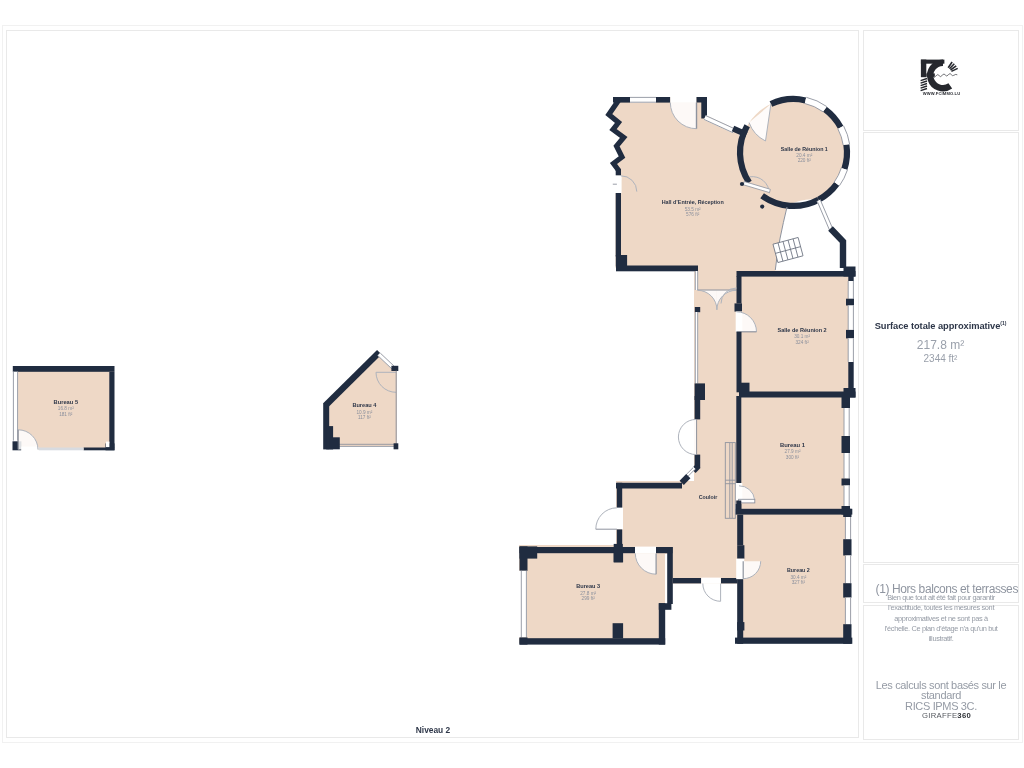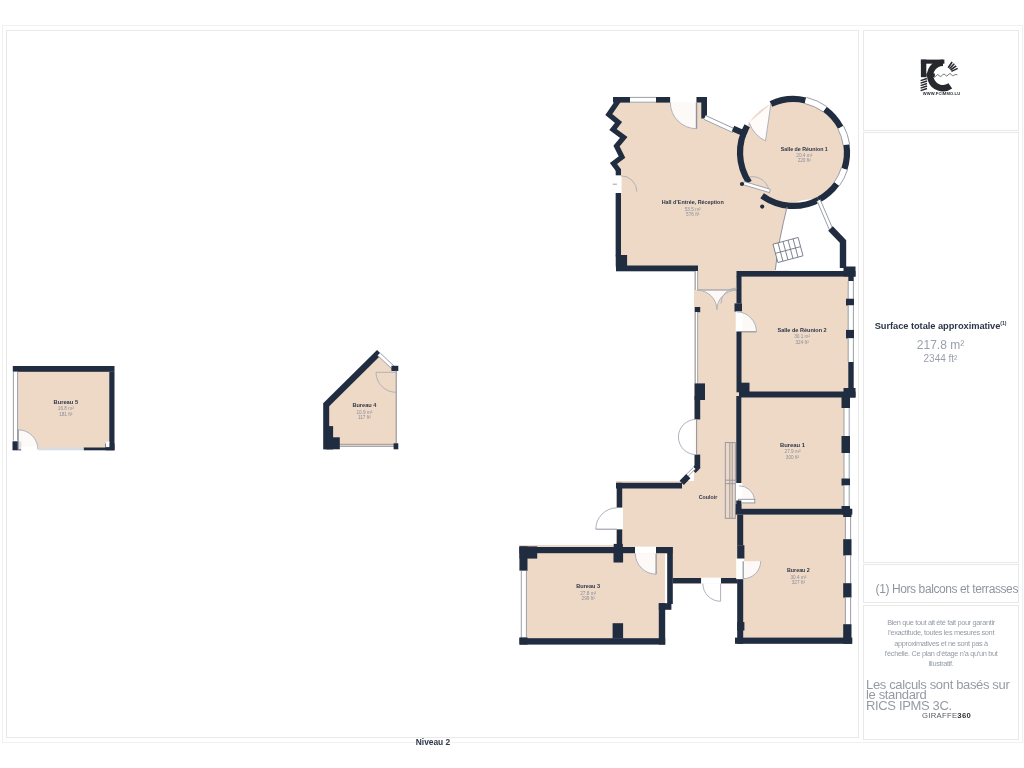--- a/index.html
+++ b/index.html
@@ -20,27 +20,27 @@
 <div class="abs" style="left:863px;top:338px;width:155px;text-align:center;font-size:12px;color:#9aa0ab;">217.8 m²</div>
 
 <div class="abs" style="left:863px;top:352.5px;width:155px;text-align:center;font-size:10px;color:#9aa0ab;">2344 ft²</div>
 
 <div class="abs" style="left:863px;top:564px;width:154px;height:37px;border:1px solid #e9e9e9;"></div>
 
 <div class="abs" style="left:863px;top:581.5px;width:155px;text-align:right;font-size:12px;letter-spacing:-0.4px;color:#8f95a0;">(1) Hors balcons et terrasses</div>
 
 <div class="abs" style="left:863px;top:605px;width:154px;height:133px;border:1px solid #e9e9e9;"></div>
 
-<div class="abs" style="left:866px;top:618px;width:150px;text-align:center;font-size:7.4px;letter-spacing:-0.35px;line-height:10.25px;color:#959ba5;">Bien que tout ait été fait pour garantir<br>l’exactitude, toutes les mesures sont<br>approximatives et ne sont pas à<br>l’échelle. Ce plan d’étage n’a qu’un but<br>illustratif.</div>
-
-<div class="abs" style="left:866px;top:680.1px;width:150px;text-align:left;font-size:13px;letter-spacing:-0.35px;line-height:10.25px;color:#959ba5;">Les calculs sont basés sur le standard<br>RICS IPMS 3C.</div>
+<div class="abs" style="left:866px;top:593px;width:150px;text-align:center;font-size:7.4px;letter-spacing:-0.35px;line-height:10.25px;color:#959ba5;">Bien que tout ait été fait pour garantir<br>l’exactitude, toutes les mesures sont<br>approximatives et ne sont pas à<br>l’échelle. Ce plan d’étage n’a qu’un but<br>illustratif.</div>
+
+<div class="abs" style="left:866px;top:680.1px;width:150px;text-align:center;font-size:11px;letter-spacing:-0.35px;line-height:10.25px;color:#959ba5;">Les calculs sont basés sur le standard<br>RICS IPMS 3C.</div>
 
 <div class="abs" style="left:863px;top:710.8px;width:155px;text-align:center;font-size:7.7px;color:#55595f;letter-spacing:0.3px;padding-left:6px;">GIRAFFE<b style="color:#303338;">360</b></div>
 
-<div class="abs" style="left:383px;top:724.6px;width:100px;text-align:center;font-size:8.4px;font-weight:bold;color:#2d3648;margin-top:12px;">Niveau 2</div>
+<div class="abs" style="left:383px;top:724.6px;width:100px;text-align:center;font-size:8.4px;font-weight:bold;color:#2d3648;">Niveau 2</div>
 
 <svg class="abs" style="left:0;top:0;" width="1024" height="768" viewBox="0 0 1024 768">
 
 <path d="M619,97 L703,97 L703,268 L615.5,268 L615.5,177 L619,171 L613,163 L622,157 L616,147 L624,141 L613,131 L620,125 L608,115 Z" fill="#eed8c6"></path>
 
 <circle cx="793.5" cy="152.5" r="53.5" fill="#eed8c6"></circle>
 
 <rect x="694" y="178" width="96" height="94" fill="#eed8c6"></rect>
     <path d="M701,113 L736,129 L770,195 L701,195 Z" fill="#eed8c6"></path>
 

